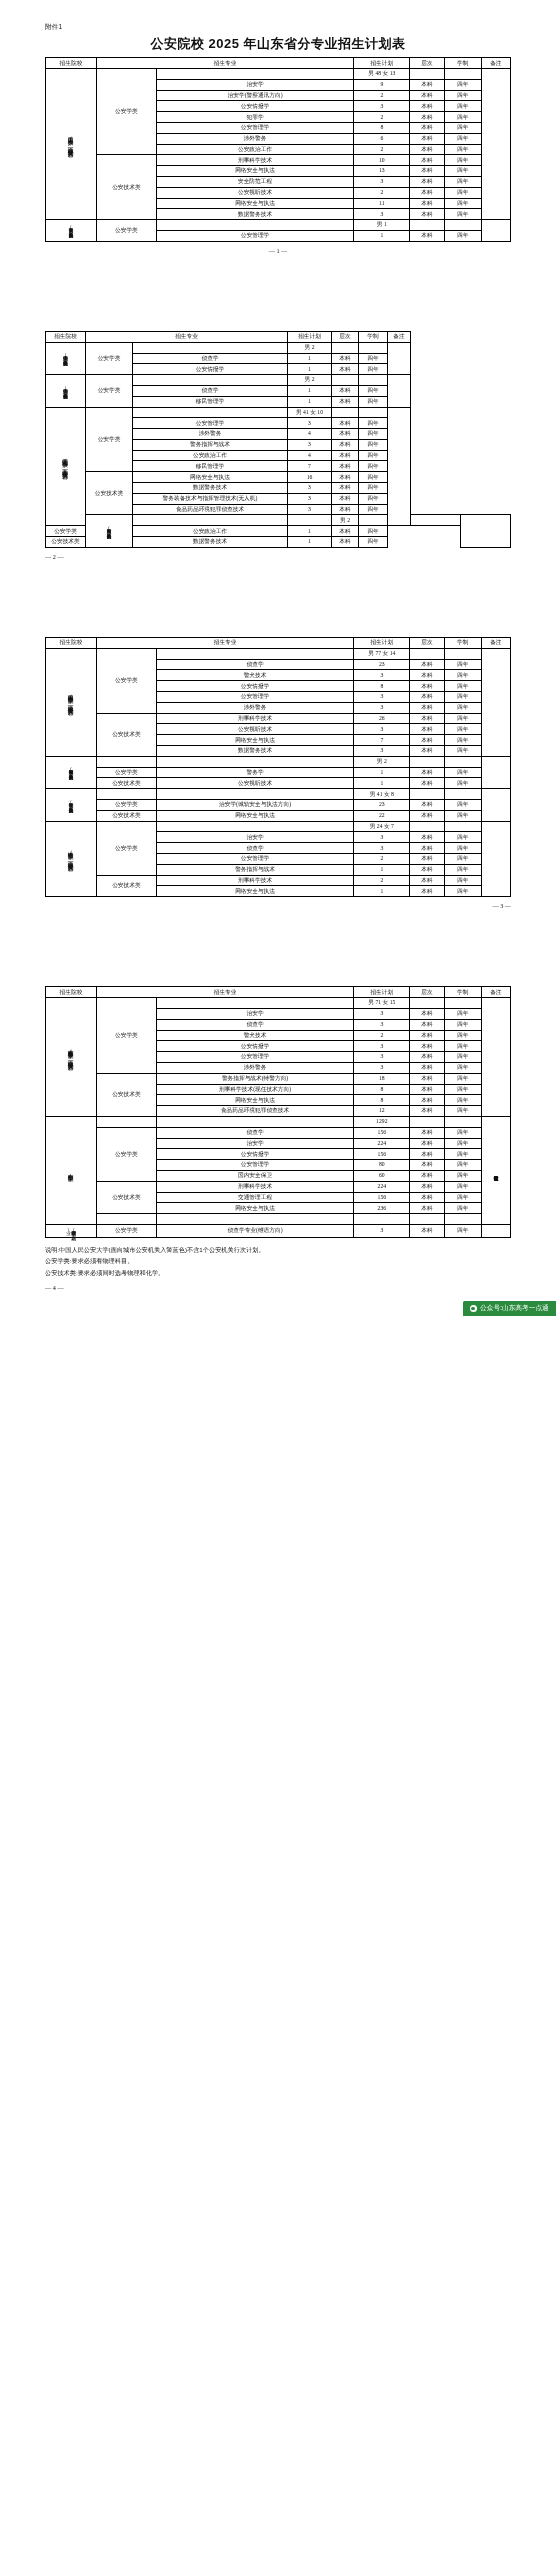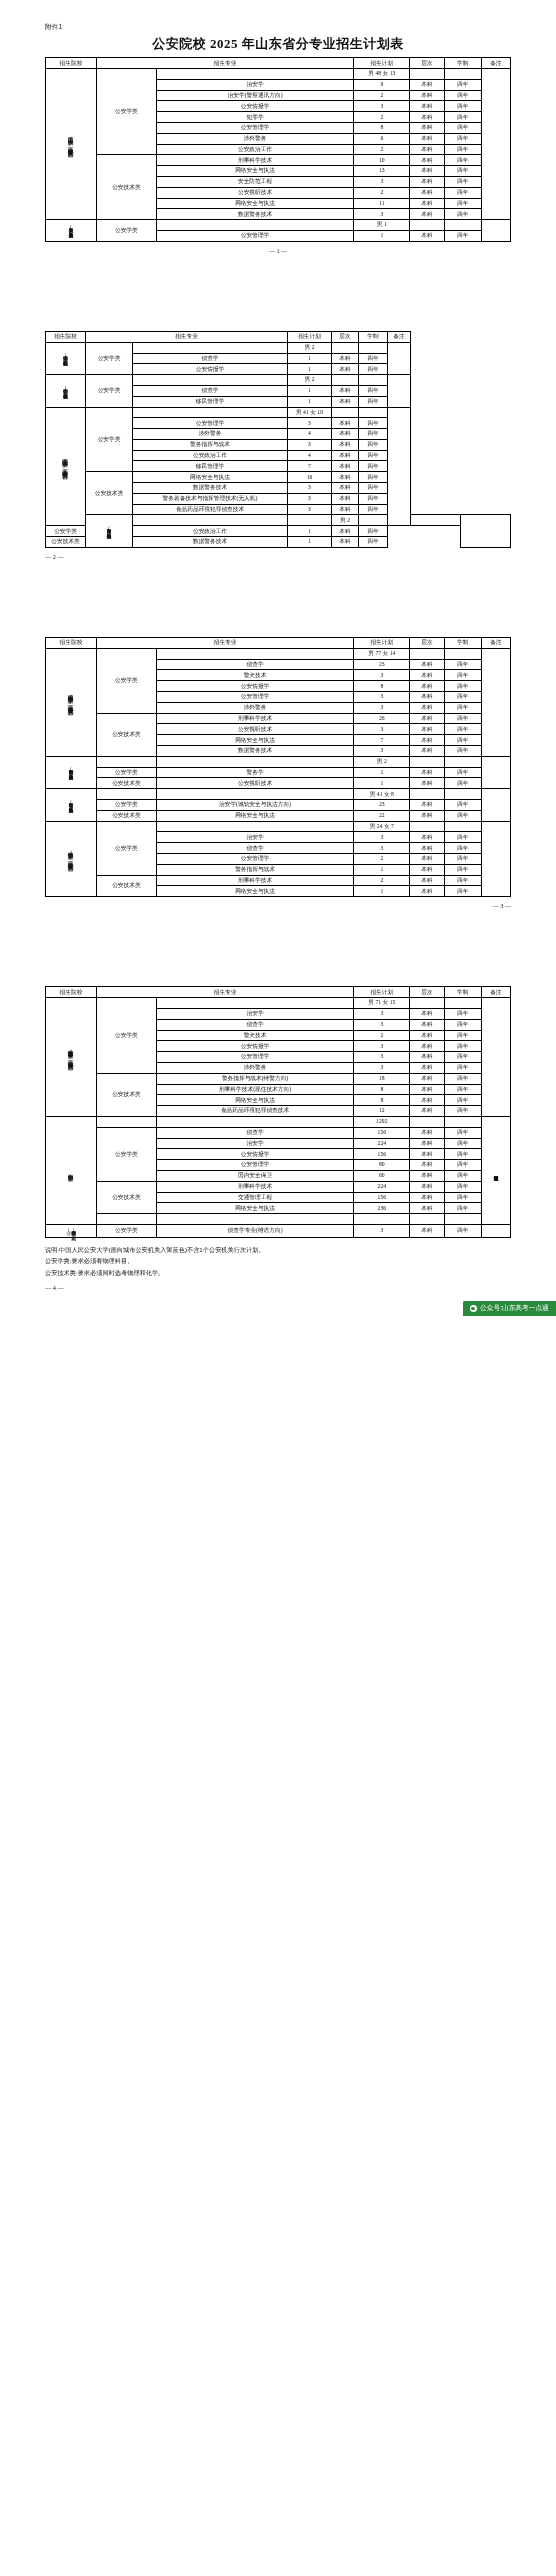--- a/index.html
+++ b/index.html
@@ -1,20 +1,20 @@
 <!DOCTYPE html>
 <html style="font-size:8.2px"><head>
 <meta charset="utf-8">
 <style>
   html,body{margin:0;padding:0;background:#ffffff;}
   body{font-family:"Liberation Serif","DejaVu Serif",serif;color:#111;}
   .page{position:relative;width:556px;}
   .sheet{position:relative;width:556px;background:#fff;}
   .attach{font-family:"Liberation Sans","DejaVu Sans",sans-serif;font-size:6.7px;color:#111;padding:0 0 1px 45px;}
-  .doc-title{text-align:center;font-size:13px;font-weight:bold;letter-spacing:0.5px;margin:2.1px 0 4.1px 0;font-family:Liberation Serif, serif;}
+  .doc-title{text-align:center;font-size:13px;font-weight:bold;letter-spacing:0.5px;margin:2.1px 0 4.1px 0;font-family:Liberation Sans, sans-serif;}
   .tblwrap{padding:0 45px;}
   table.plan{border-collapse:collapse;width:100%;table-layout:fixed;font-size:5.7px;}
   table.plan td,table.plan th{border:0.5px solid #000;padding:0.5px 1px;text-align:center;vertical-align:middle;line-height:1.25;height:8.8px;}
   th{font-weight:normal;font-size:5.7px;}
   .c-school{width:40px;}
   .c-cat{width:47px;}
   .c-major{width:155px;}
   .c-count{width:44px;}
   .c-level{width:27px;}
   .c-len{width:29px;}

